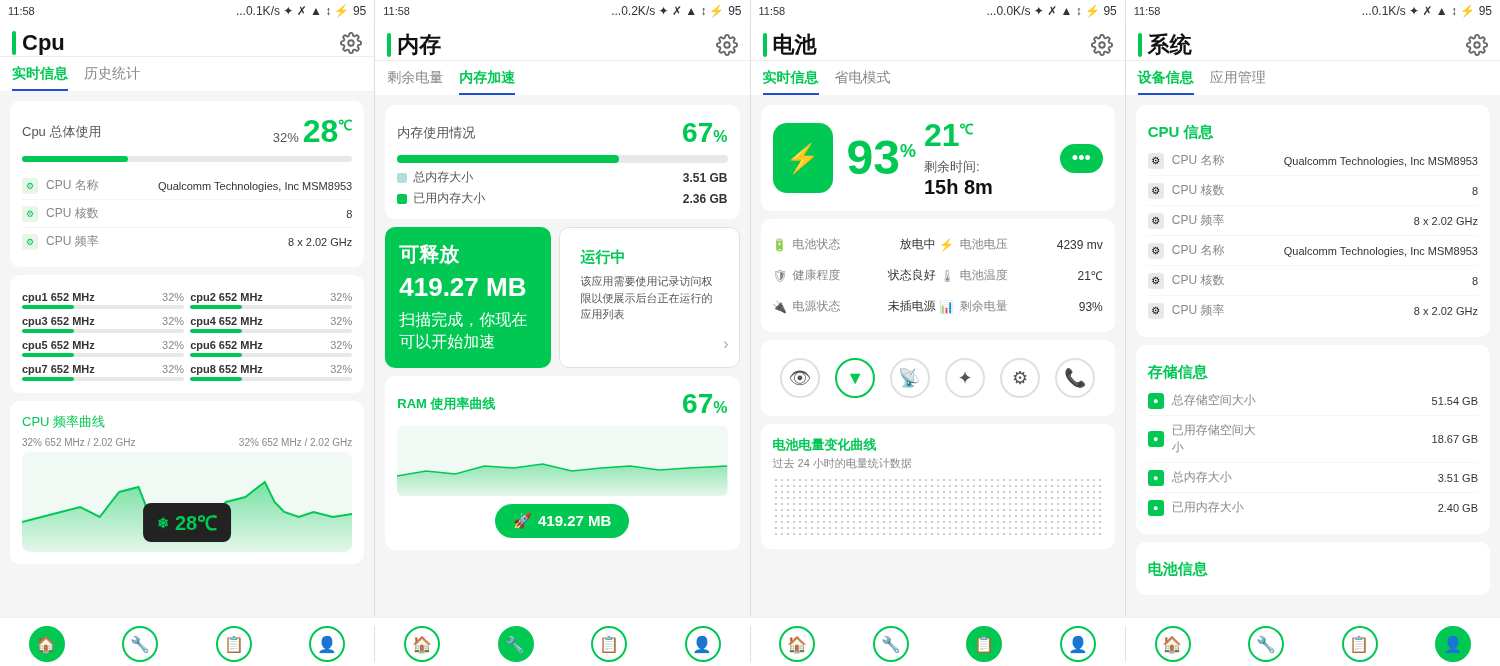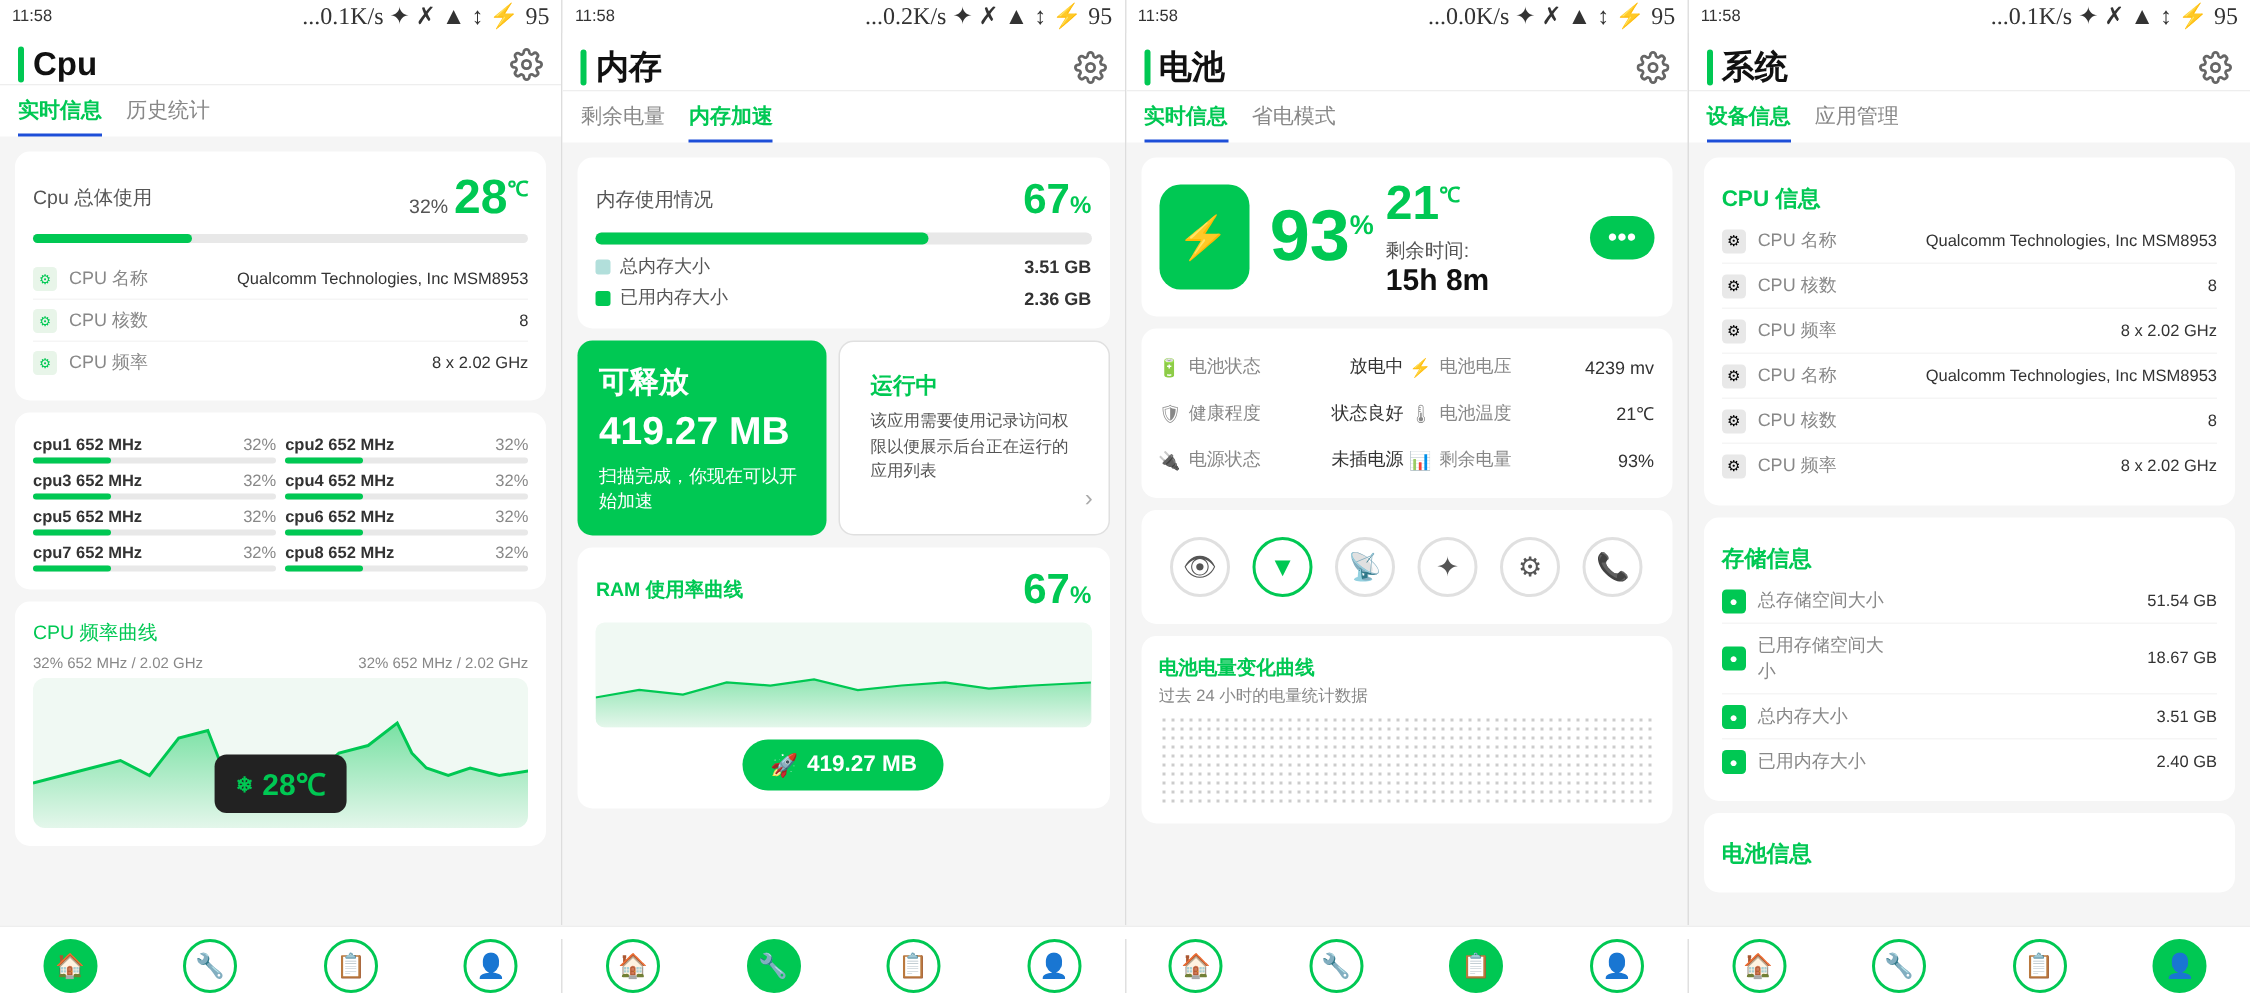--- a/index.html
+++ b/index.html
@@ -24,21 +24,21 @@
     .status-panel {
       flex: 1;
       display: flex;
       align-items: center;
       justify-content: space-between;
       padding: 0 8px;
       border-right: 1px solid #e0e0e0;
     }
     .status-panel:last-child { border-right: none; }
     .status-left { font-weight: 400; }
-    .status-right { display: flex; align-items: center; gap: 3px; font-size: 16px; font-family: Liberation Serif, serif; }
+    .status-right { display: flex; align-items: center; gap: 3px; font-size: 12px; }
 
     
     .panels {
       display: flex;
       flex: 1;
       overflow: hidden;
     }
 
     
     .phone-panel {
@@ -252,21 +252,21 @@
 
     .green-card {
       background: #00c853;
       border-radius: 10px;
       padding: 14px;
       color: #fff;
       flex: 1;
     }
     .green-card-title { font-size: 20px; font-weight: 700; margin-bottom: 4px; }
     .green-card-value { font-size: 26px; font-weight: 700; margin-bottom: 6px; }
-    .green-card-desc { font-size: 12px; line-height: 1.4; }
+    .green-card-desc { font-size: 16px; line-height: 1.4; }
 
     .running-card {
       background: #fff;
       border-radius: 10px;
       padding: 20px;
       flex: 1;
       border: 1px solid #e0e0e0;
       position: relative;
     }
     .running-title { font-size: 15px; font-weight: 700; color: #00c853; margin-bottom: 6px; }

